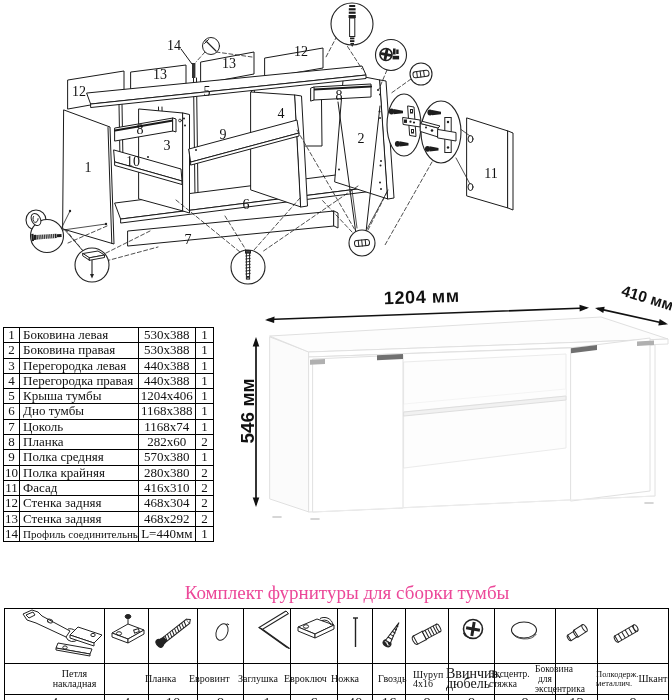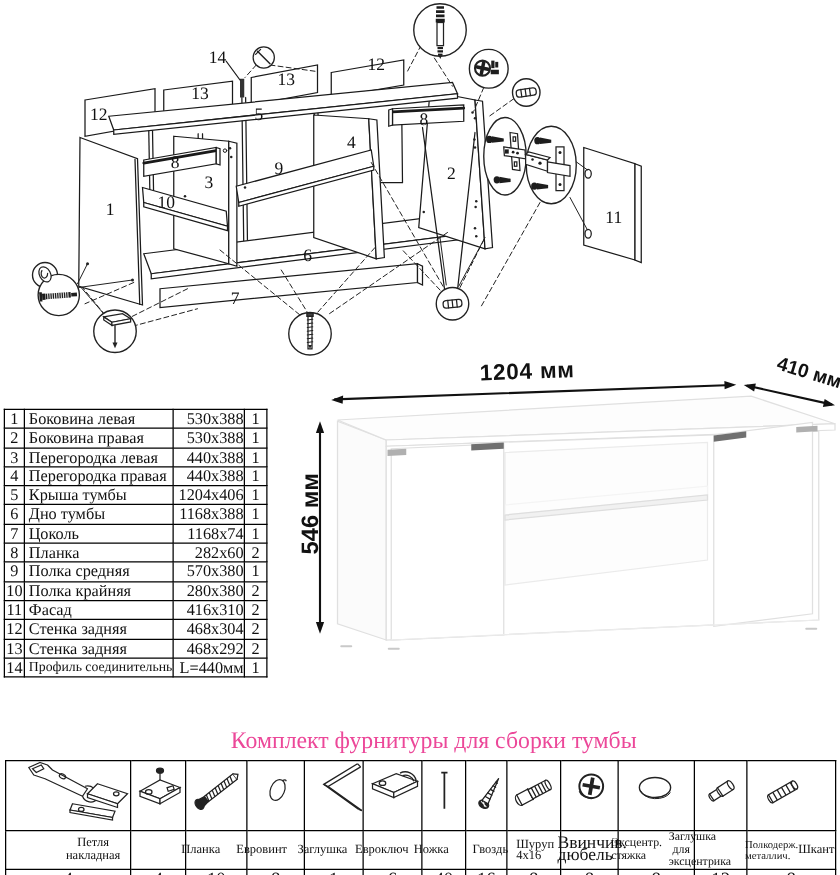--- a/index.html
+++ b/index.html
@@ -2,21 +2,21 @@
 <html><head>
 <meta charset="utf-8">
 <style>
 html,body{margin:0;padding:0;background:#fff;width:672px;height:700px;overflow:hidden;}
 body{font-family:"Liberation Serif",serif;position:relative;}
 #art{position:absolute;left:0;top:0;}
 .parts{position:absolute;left:3px;top:327px;border-collapse:collapse;table-layout:fixed;width:211px;}
 .parts td{border:1px solid #000;padding:0;font-size:13px;line-height:14.3px;white-space:nowrap;overflow:hidden;color:#111;}
 .parts td.n{width:15px;text-align:center;}
 .parts td.nm{width:114px;padding-left:3px;}
-.parts td.sz{width:56px;text-align:right;margin-top:22px;}
+.parts td.sz{width:56px;text-align:center;margin-top:22px;}
 .parts td.q{width:17px;text-align:center;}
 .hw{position:absolute;left:4px;top:608px;border-collapse:collapse;table-layout:fixed;width:665px;}
 .hw td{border:1px solid #000;padding:0;text-align:center;vertical-align:middle;color:#111;}
 .hw tr.icons td{height:50px;}
 .hw tr.names td{height:20px;font-size:10px;line-height:10px;padding-left:40px;}
 .hw tr.qty td{height:16px;font-size:15px;}
 #title{position:absolute;left:22px;top:582px;width:650px;text-align:center;font-size:19px;color:#ec4899;}
 </style>
 </head>
 <body>
@@ -566,21 +566,21 @@
 <td>Петля накладная</td>
 <td>Планка</td>
 <td>Евровинт</td>
 <td>Заглушка</td>
 <td>Евроключ</td>
 <td>Ножка</td>
 <td>Гвоздь</td>
 <td style="line-height:9.5px">Шуруп<br>4х16</td>
 <td style="font-size:14px">Ввинчив. дюбель</td>
 <td style="font-size:9.5px">Эксцентр. стяжка</td>
-<td style="font-size:9.5px">Заглушка для эксцентрика</td>
+<td style="font-size:9.5px">Боковина для эксцентрика</td>
 <td style="font-size:8.5px;line-height:9px">Полкодерж.<br>металлич.</td>
 <td>Шкант</td>
 </tr>
 <tr class="qty">
 <td>4</td>
         <td>4</td>
         <td>10</td>
         <td>8</td>
         <td>1</td>
         <td>6</td>

